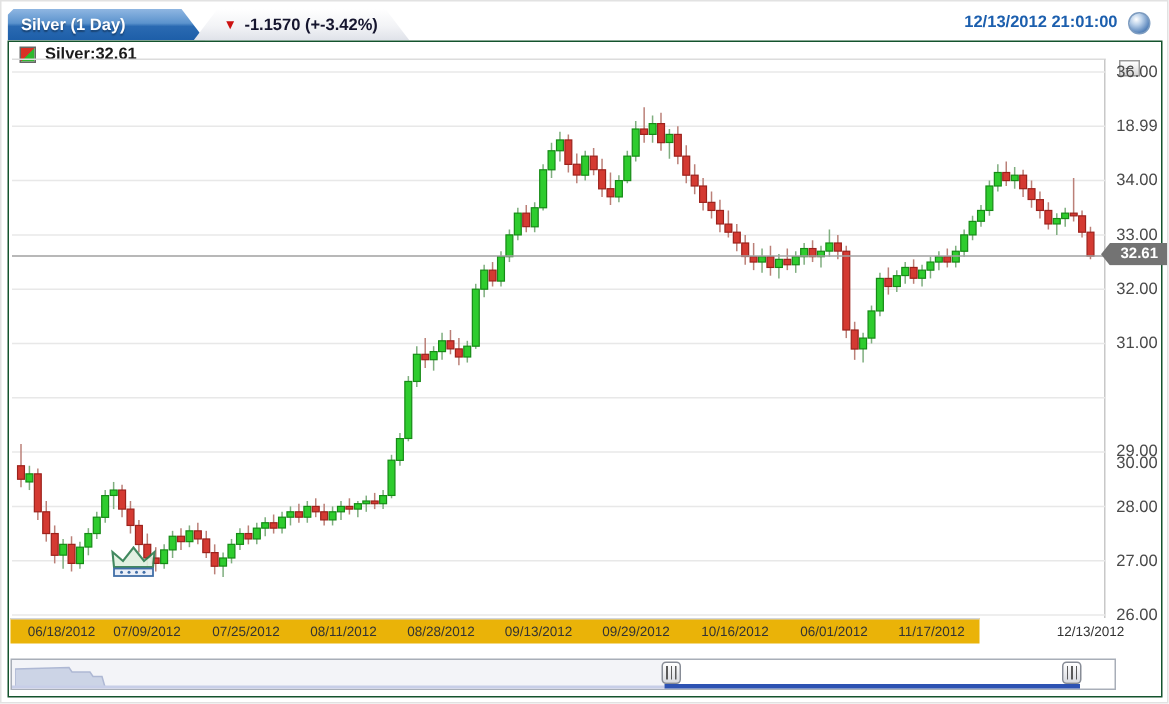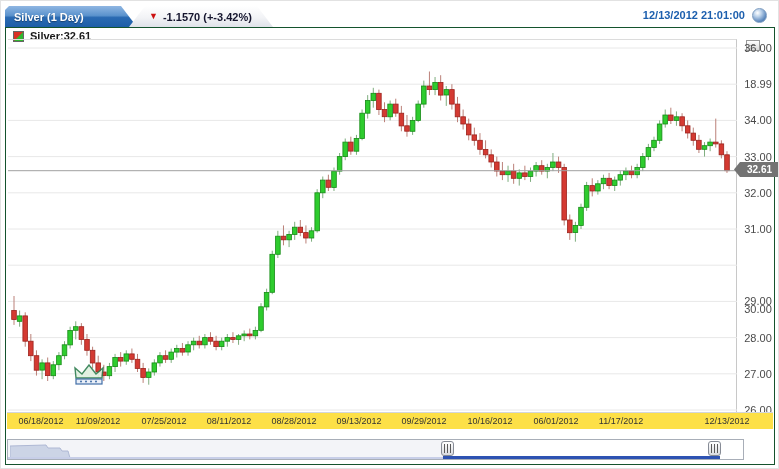--- a/index.html
+++ b/index.html
@@ -62,22 +62,22 @@
     font-size:11px; color:#4a4a4a;
   }
   .price-badge {
     position:absolute; left:728px; width:46px; height:15px;
     background:#737373; color:#fff; font-size:10px; font-weight:bold;
     display:flex; align-items:center; justify-content:center; padding-left:5px;
     clip-path:polygon(0 50%, 13% 0, 100% 0, 100% 100%, 13% 100%);
     border-radius:2px;
   }
   .xstrip {
-    position:absolute; left:1px; top:384px; width:766px; height:17px;
-    background:#fde047; border-top:1px solid #d3d6db;
+    position:absolute; left:1px; top:384px; width:646px; height:17px;
+    background:#eab308; border-top:1px solid #d3d6db;
   }
   .xstrip span {
     position:absolute; top:3px; transform:translateX(-50%);
     font-size:9px; color:#333; white-space:nowrap;
   }
   
   .watermark {
     position:absolute; left:5px; bottom:-3px;
     font-family:"Liberation Serif", serif; font-weight:bold; font-size:26px;
     letter-spacing:2px; opacity:.95; pointer-events:none;
@@ -420,21 +420,21 @@
       <span style="top: 256px;">29.00</span>
       <span style="top: 293px;">28.00</span>
       <span style="top: 329px;">27.00</span>
       <span style="top: 365px;">26.00</span>
     </div>
 
   <div class="price-badge" id="price-badge" style="top: 134px;">32.61</div>
 
   <div class="xstrip" id="xstrip">
       <span style="left: 34px;">06/18/2012</span>
-      <span style="left: 91px;">11/09/2012</span>
+      <span style="left: 91px;">07/09/2012</span>
       <span style="left: 157px;">07/25/2012</span>
       <span style="left: 222px;">08/11/2012</span>
       <span style="left: 287px;">08/28/2012</span>
       <span style="left: 352px;">09/13/2012</span>
       <span style="left: 417px;">09/29/2012</span>
       <span style="left: 483px;">10/16/2012</span>
       <span style="left: 549px;">06/01/2012</span>
       <span style="left: 614px;">11/17/2012</span>
       <span style="left: 720px; text-align: center;">12/13/2012</span>
     </div>

